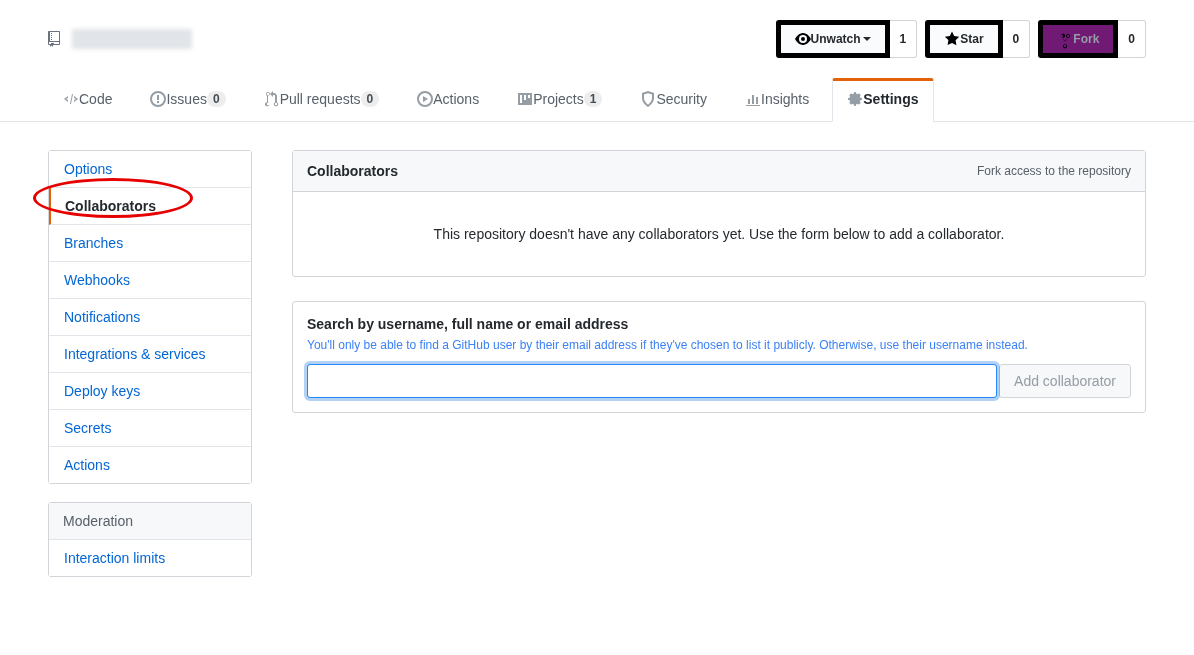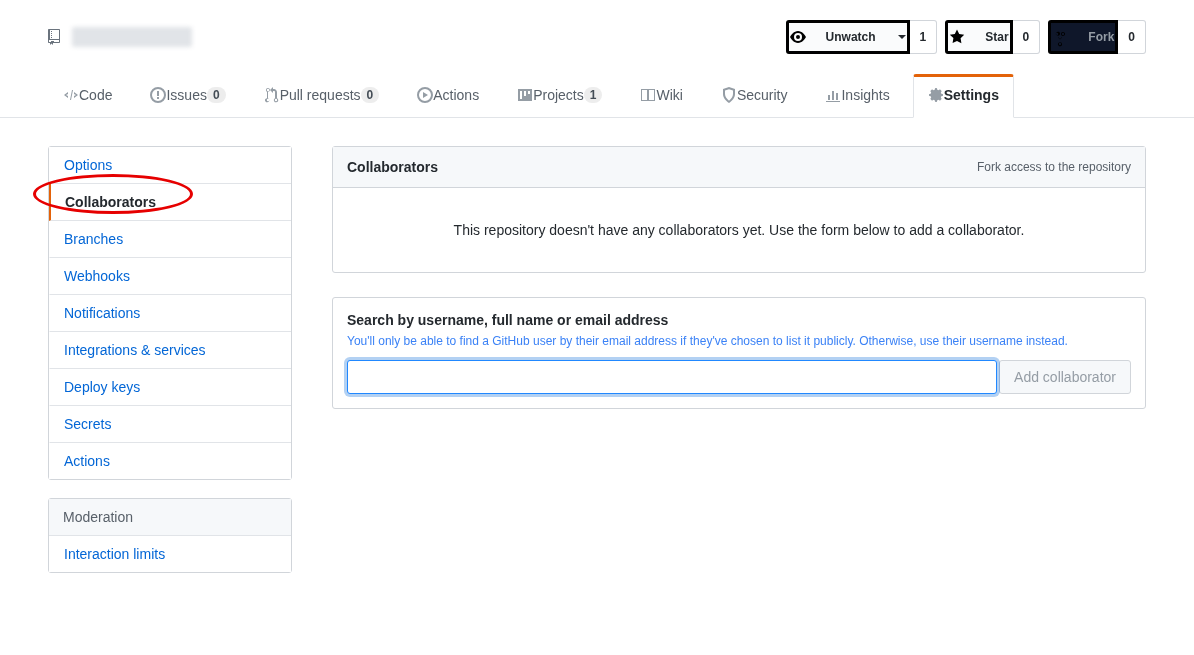--- a/index.html
+++ b/index.html
@@ -5,32 +5,32 @@
   * { box-sizing: border-box; margin: 0; padding: 0; }
   body { font-family: -apple-system, BlinkMacSystemFont, "Segoe UI", Helvetica, Arial, sans-serif; font-size: 14px; color: #24292e; background: #fff; }
   .container { max-width: 1194px; margin: 0 auto; }
   .repo-head { padding: 20px 48px 0 48px; }
   .repo-head-row { display:flex; justify-content: space-between; align-items:center; padding-bottom: 20px; }
   .repo-name { display:flex; align-items:center; gap:8px; font-size:18px; }
   .repo-name .blur { display:inline-block; width:120px; height:20px; background:#e1e4e8; filter: blur(2px); border-radius:2px; }
   .repo-name svg { fill:#6a737d; }
   .repo-actions { display:flex; gap:8px; }
   .btn-group { display:flex; }
-  .btn { display:flex; align-items:center; gap:20px; padding:4px 1px; font-size:12px; font-weight:600; background:#fafbfc; border:3px solid #000000; color:#24292e; cursor:pointer; line-height:20px; }
+  .btn { display:flex; align-items:center; gap:0; padding:4px 14px; font-size:12px; font-weight:600; background:#fafbfc; border:5px solid #000000; color:#24292e; cursor:pointer; line-height:20px; }
   .btn:first-child { border-radius:3px 0 0 3px; }
   .count { display:flex; align-items:center; padding:4px 10px; border:1px solid #d1d5da; border-left:0; background:#fff; font-size:12px; border-radius:0 3px 3px 0; font-weight:600; }
-  .btn.disabled { color:#959da5; background:#0f172a;align-items:flex-end; }
+  .btn.disabled { color:#959da5; background:#701a75;align-items:flex-end; }
   .caret { display:inline-block; width:0;height:0;border-left:4px solid transparent;border-right:4px solid transparent;border-top:4px solid #24292e; margin-left:2px; }
   .underline-nav { border-bottom:1px solid #e1e4e8; padding: 0 48px; display:flex; gap:8px; align-items:flex-end; }
   .underline-nav .tab { display:flex; align-items:center; gap:0; padding:10px 14px 14px 14px; color:#586069; cursor:pointer; font-size:14px; border:1px solid transparent; border-bottom:none; }
   .underline-nav .tab .ico { fill:#959da5; }
   .underline-nav .tab.selected { border:1px solid #e1e4e8; border-top:3px solid #e36209; border-bottom:1px solid #fff; border-radius:3px 3px 0 0; color:#24292e; font-weight:600; margin-bottom:-1px; }
   .underline-nav .counter { background:#ededed; color:#444d56; padding:1px 6px; border-radius:10px; font-size:12px; font-weight:600; }
   .main { display:flex; padding:28px 48px; gap:40px; }
-  .sidebar { width:244px; }
+  .sidebar { width:204px; }
   .menu { border:1px solid #d1d5da; border-radius:3px; }
   .menu-item { display:block; padding:10px 14px; font-size:14px; color:#0366d6; border-bottom:1px solid #e1e4e8; text-align:left; width:100%; background:#fff; border-left:1px solid transparent; cursor:pointer; }
   .menu-item:last-child { border-bottom:none; }
   .menu-item.active { background:#fff; font-weight:600; color:#24292e; border-left:2px solid #e36209; cursor:default; position:relative; }
   .menu-head { padding:10px 14px; font-size:14px; font-weight:400; color:#586069; background:#f6f8fa; border-bottom:1px solid #e1e4e8; }
   .menu2 { border:1px solid #d1d5da; border-radius:3px; margin-top:18px; }
   .circle-mark { position:absolute; left:-18px; top:-10px; width:160px; height:40px; border:3px solid #e60000; border-radius:50%; pointer-events:none; }
   .content { flex:1; }
   .panel { border:1px solid #d1d5da; border-radius:3px; margin-bottom:24px; }
   .panel-header { background:#f6f8fa; padding:12px 14px; border-bottom:1px solid #d1d5da; display:flex; justify-content:space-between; align-items:center; }
@@ -121,26 +121,20 @@
     </div>
     <div class="tab">
       <svg class="ico" viewBox="0 0 16 16">
           <path d="M1 2h14v12H1V2zm2 2v8h2V4H3zm4 0v5h2V4H7zm4 0v3h2V4h-2z"></path>
         </svg>
       <span>Projects</span>
       <span class="counter">1</span>
     </div>
     <div class="tab">
       <svg class="ico" viewBox="0 0 16 16">
-          <path d="M2 3h5v10H2V3zm7 0h5v10H9V3zM1 2v12h14V2H1z"></path>
-        </svg>
-      <span>Wiki</span>
-    </div>
-    <div class="tab">
-      <svg class="ico" viewBox="0 0 16 16">
           <path d="M8 0l6 2v5c0 4-3 7-6 9-3-2-6-5-6-9V2l6-2zm0 2.2L4 3.4V7c0 2.8 2 5.1 4 6.7 2-1.6 4-3.9 4-6.7V3.4L8 2.2z"></path>
         </svg>
       <span>Security</span>
     </div>
     <div class="tab">
       <svg class="ico" viewBox="0 0 16 16">
           <path d="M1 14h14v1H1v-1zM3 8h2v5H3V8zm4-4h2v9H7V4zm4 2h2v7h-2V6z"></path>
         </svg>
       <span>Insights</span>
     </div>

